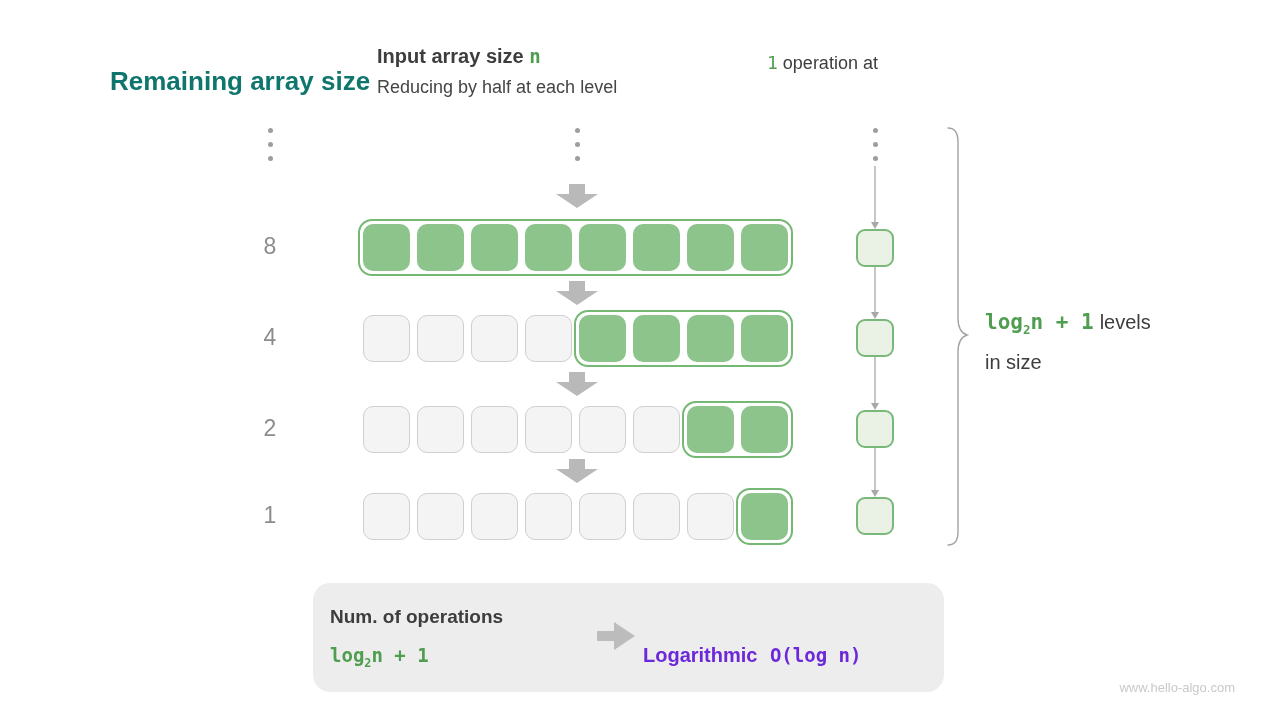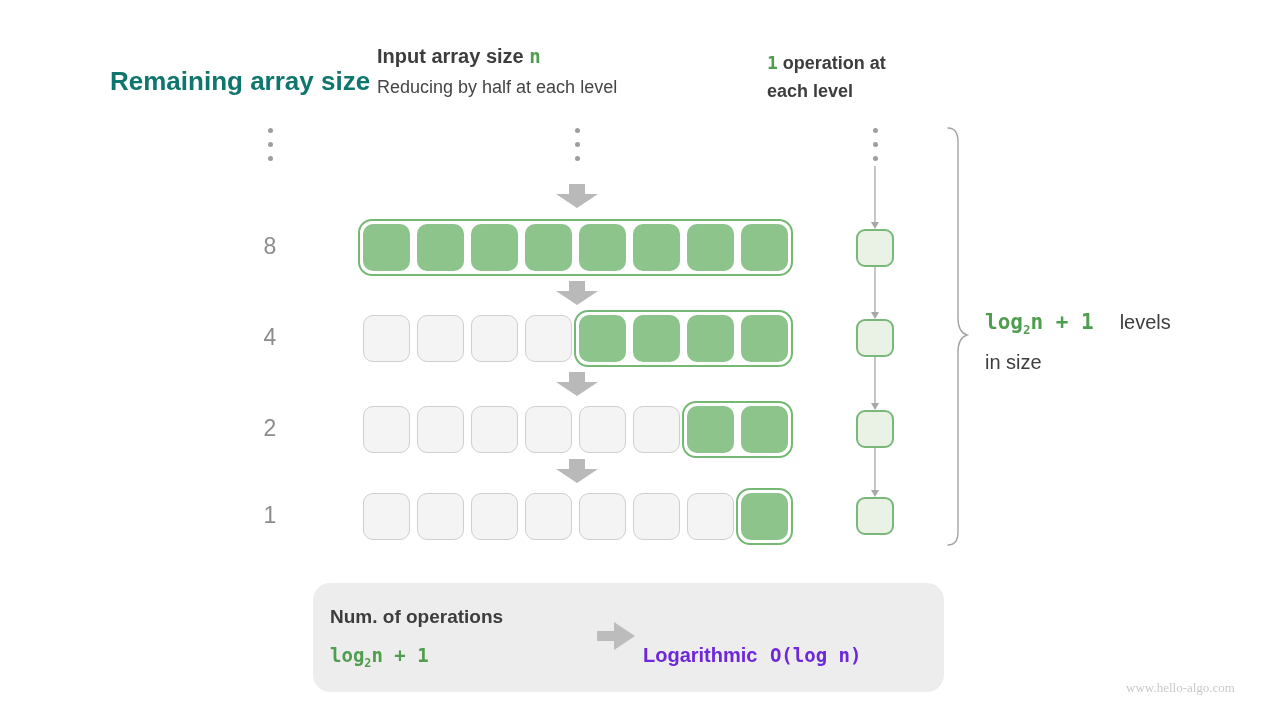--- a/index.html
+++ b/index.html
@@ -39,39 +39,38 @@
   
   .sum-box { position:absolute; left:313px; top:583px; width:631px; height:109px;
              background:#ededed; border-radius:17px; }
   .sum-title { font-size:19px; font-weight:bold; color:#3d3d3d; }
   .sum-val { font-size:19px; font-weight:bold; }
 
   .brace-label { font-size:20px; line-height:33px; color:#3d3d3d; }
   .brace-label .code { font-size:21px; font-weight:bold; }
   sub { font-size:0.62em; }
 
-  .watermark { font-family:Liberation Serif, serif; font-size:13px; color:#c9c9c9; }
+  .watermark { font-family:Liberation Sans, sans-serif; font-size:13px; color:#c9c9c9; }
 </style>
 </head>
 <body>
 
 <div class="abs center hdr" style="left:110px; top:66px; width:320px;">Remaining array size</div>
 
 <div class="abs center" style="left:377px; top:45px; width:400px;">
   <div style="font-size:20px;">
     <span class="bold dark">Input array size </span><span class="bold mono green-t" style="font-size:19px;">n</span>
   </div>
   <div class="sub-hdr" style="margin-top:9px;">Reducing by half at each level</div>
 </div>
 
-<div class="abs center" style="left:767px; top:49px; width:220px; font-size:18px; line-height:28px; font-weight:bold; color:#3d3d3d;">
+<div class="abs center" style="left:767px; top:49px; width:220px; font-size:18px; line-height:28px; font-weight:normal; color:#3d3d3d;">
   <div>
     <span class="mono green-t">1</span><span> operation at</span>
   </div>
-  <div>each level</div>
 </div>
 
 <div class="dots abs" style="left:265px; top:128px;">
   <span></span>
     <span></span>
     <span></span>
 </div>
 <div class="dots abs" style="left:572px; top:128px;">
   <span></span>
     <span></span>
@@ -169,21 +168,21 @@
     <polygon points="31,370 39,370 35,377"></polygon>
   </g>
 </svg>
 
 <svg class="abs" style="left:935px; top:120px;" width="45" height="440" viewBox="0 0 45 440">
   <path d="M13 8 Q 23 8 23 22 L 23 198 Q 23 212 32 215 Q 23 218 23 232 L 23 412 Q 23 425 13 425" fill="none" stroke="#a3a3a3" stroke-width="1.4" stroke-linecap="round"></path>
 </svg>
 
 <div class="abs center brace-label" style="left:985px; top:306px; width:210px;">
   <div>
-    <span class="mono bold green-t code">log</span><sub class="mono bold green-t">2</sub><span class="mono bold green-t code">n + 1</span><span style="margin-left:26px;">levels</span>
+    <span class="mono bold green-t code">log</span><sub class="mono bold green-t">2</sub><span class="mono bold green-t code">n + 1</span><span style="margin-left:6px;">levels</span>
   </div>
   <div>in size</div>
 </div>
 
 <div class="sum-box">
   <div class="abs center sum-title" style="left:17px; top:23px; width:245px;">Num. of operations</div>
   <div class="abs center sum-val mono green-t" style="left:17px; top:61px; width:245px;">
     <span>log</span><sub>2</sub><span>n + 1</span>
   </div>
 

